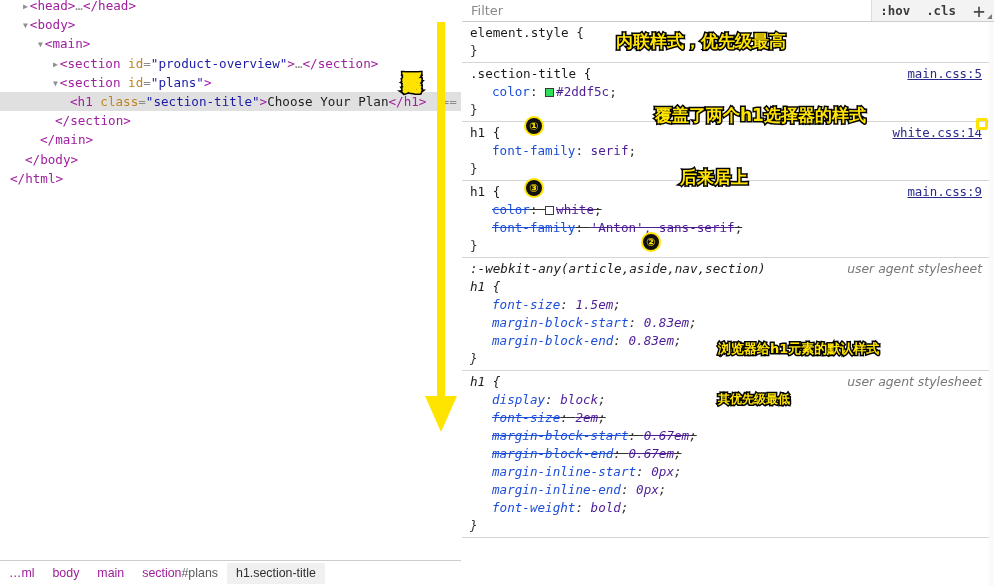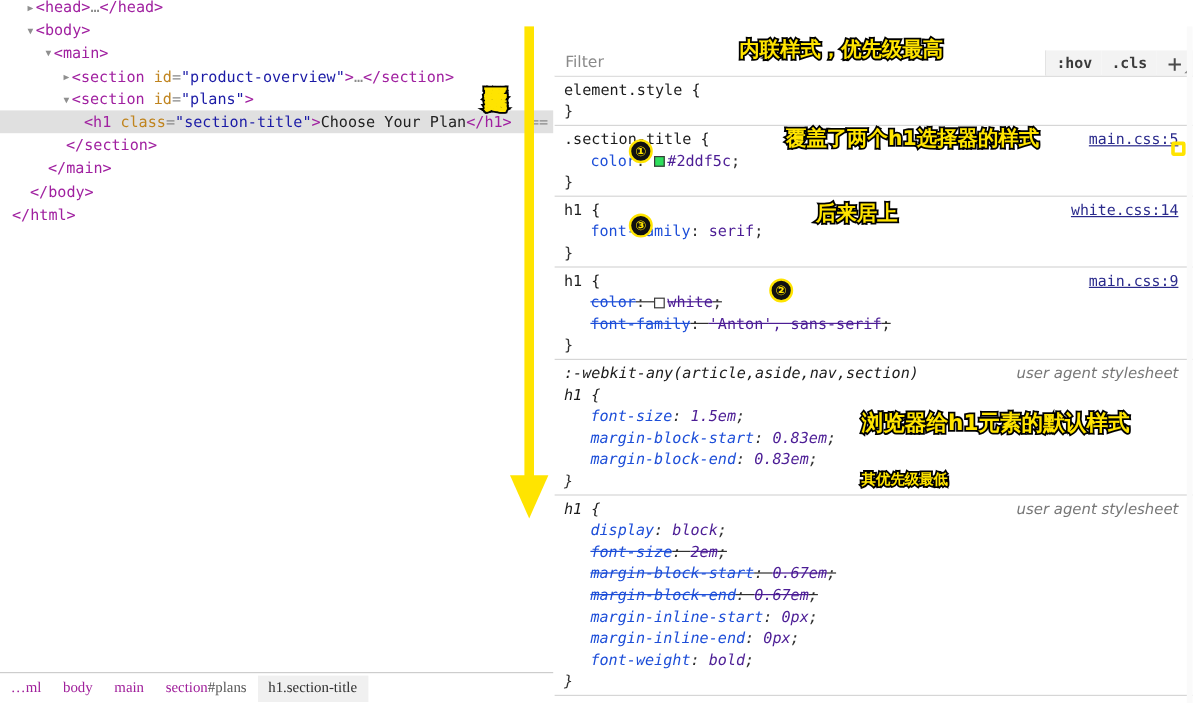--- a/index.html
+++ b/index.html
@@ -49,21 +49,21 @@
   
   .crumbbar {
     position: absolute; left: 0; bottom: 0;
     width: 461px; height: 26px;
     background: #ffffff;
     border-top: 1px solid #cdcdcd;
     display: flex; align-items: center;
     overflow: hidden;
   }
   .crumb {
-    font-family: Liberation Serif, serif;
+    font-family: Liberation Sans, sans-serif;
     font-size: 12.4px;
     color: #a0209b;
     padding: 3px 9px 4px 9px;
     white-space: nowrap;
   }
   .crumb.active { background: #f0f0f0; color: #303030; }
   .crumb .cls { color: #5a5a5a; }
 
   
   .styles-panel {
@@ -71,21 +71,20 @@
     width: 532px; height: 586px;
     background: #ffffff;
     overflow: hidden;
   }
   .filterbar {
     position: relative;
     height: 22px;
     display: flex; align-items: stretch;
     border-bottom: 1px solid #cdcdcd;
     background: #ffffff;
-    margin-top: 42px;
   }
   .filter-input {
     flex: 1 1 auto;
     border: none; outline: none;
     font-family: "DejaVu Sans", "Liberation Sans", sans-serif;
     font-size: 13px;
     color: #606060;
     padding: 0 6px 0 9px;
     background: #ffffff;
     border-right: 1px solid #dcdcdc;
@@ -255,21 +254,21 @@
   </div>
 
   <div id="overlay">
 
     <div class="anno-v" id="vlabel" style="left:400px; top:58px;">优先级逐渐下降</div>
     <div class="arrow-shaft" style="left:437px; top:22px; width:8px; height:378px;"></div>
     <div class="arrow-head" style="left:425px; top:396px;"></div>
   <div class="anno" style="left: 600px; top: 30px; font-size: 17px; padding-left: 16px;">内联样式，优先级最高</div>
       <div class="anno" style="left: 655px; top: 104px; font-size: 17px;">覆盖了两个h1选择器的样式</div>
       <div class="anno" style="left: 680px; top: 166px; font-size: 17px;">后来居上</div>
-      <div class="anno" style="left: 718px; top: 340px; font-size: 18px;">浏览器给h1元素的默认样式</div>
+      <div class="anno" style="left: 718px; top: 340px; font-size: 13px;">浏览器给h1元素的默认样式</div>
       <div class="anno" style="left: 718px; top: 391px; font-size: 12px;">其优先级最低</div>
       <div class="badge" style="left: 524px; top: 116px;">①</div>
       <div class="badge" style="left: 641px; top: 232px;">②</div>
       <div class="badge" style="left: 524px; top: 178px;">③</div>
     </div>
 
 <div class="hl-box" style="left: 976px; top: 118px; width: 12px; height: 12px;"></div>
   </div>
 
 </body></html>

